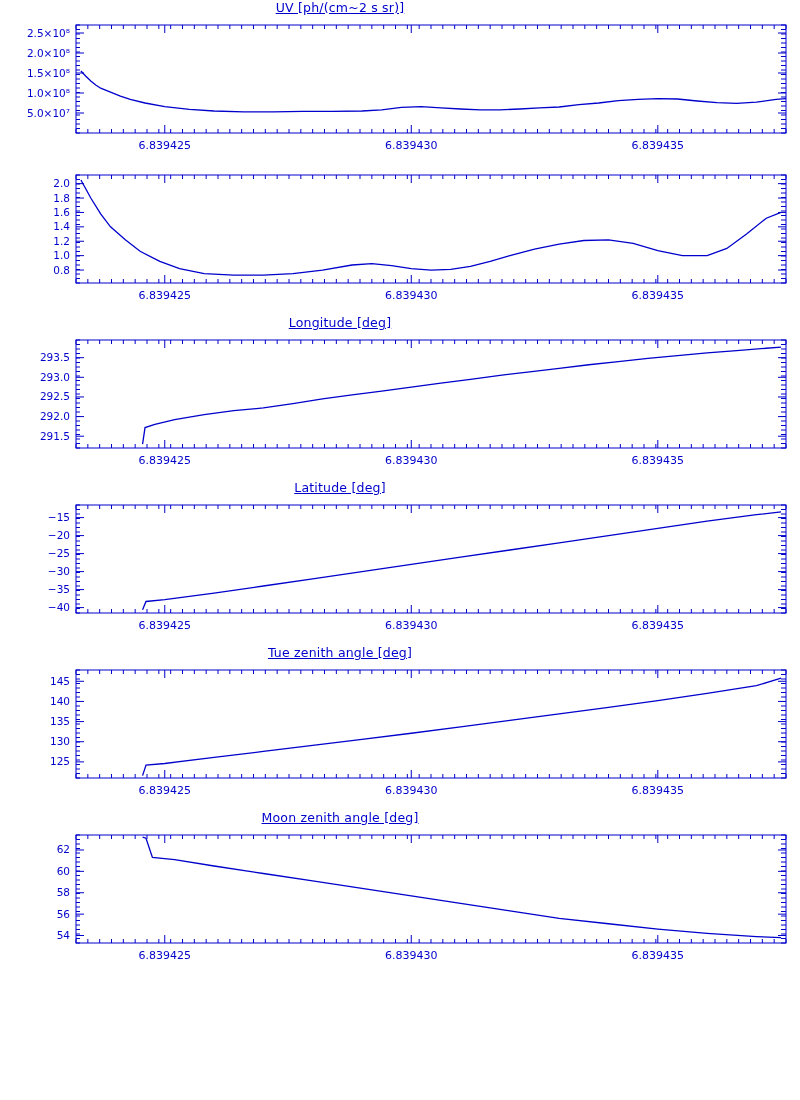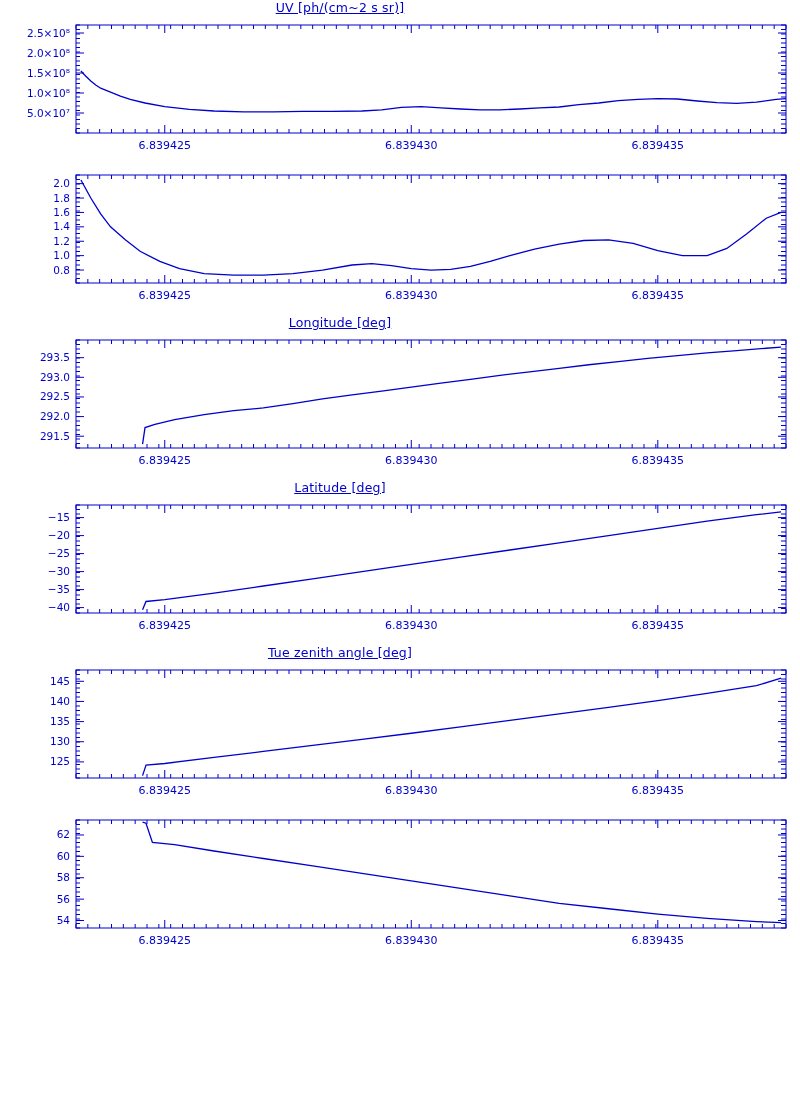--- a/index.html
+++ b/index.html
@@ -1061,20 +1061,21 @@
           <text x="70" y="44.93283582089555" class="ytick">140</text>
           <line x1="76" y1="21.283582089552283" x2="84" y2="21.283582089552283" class="tickline"></line>
           <line x1="786" y1="21.283582089552283" x2="778" y2="21.283582089552283" class="tickline"></line>
           <text x="70" y="24.783582089552283" class="ytick">145</text>
           <path d="M 142.56 115.58 L 146.01 105.10 L 164.75 103.49 L 214.06 97.45 L 263.36 91.40 L 312.67 85.36 L 361.97 79.31 L 411.28 73.27 L 460.58 66.82 L 509.89 60.37 L 559.19 53.93 L 608.50 47.48 L 657.81 40.63 L 707.11 33.37 L 756.42 25.72 L 781.07 18.06" class="curve"></path>
         </svg>
     </div>
   </div>
 
   <div class="panel">
+    <div class="title">Moon zenith angle [deg]</div>
     <div class="plotwrap">
       <svg width="800" height="150" viewBox="0 0 800 150">
           <rect x="76" y="10" width="710" height="108" class="frame"></rect>
           <line x1="76" y1="118" x2="76" y2="114" class="tickline"></line>
           <line x1="76" y1="10" x2="76" y2="14" class="tickline"></line>
           <line x1="87.83333333333333" y1="118" x2="87.83333333333333" y2="114" class="tickline"></line>
           <line x1="87.83333333333333" y1="10" x2="87.83333333333333" y2="14" class="tickline"></line>
           <line x1="99.66666666666667" y1="118" x2="99.66666666666667" y2="114" class="tickline"></line>
           <line x1="99.66666666666667" y1="10" x2="99.66666666666667" y2="14" class="tickline"></line>
           <line x1="111.5" y1="118" x2="111.5" y2="114" class="tickline"></line>

